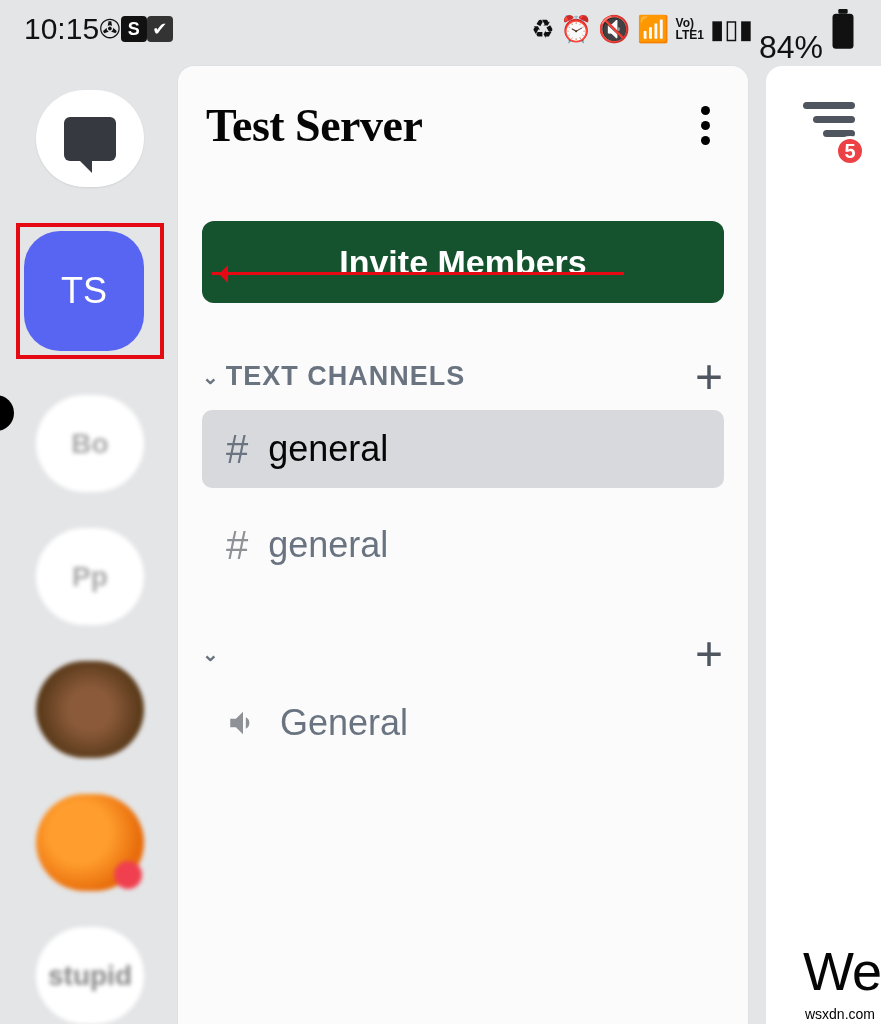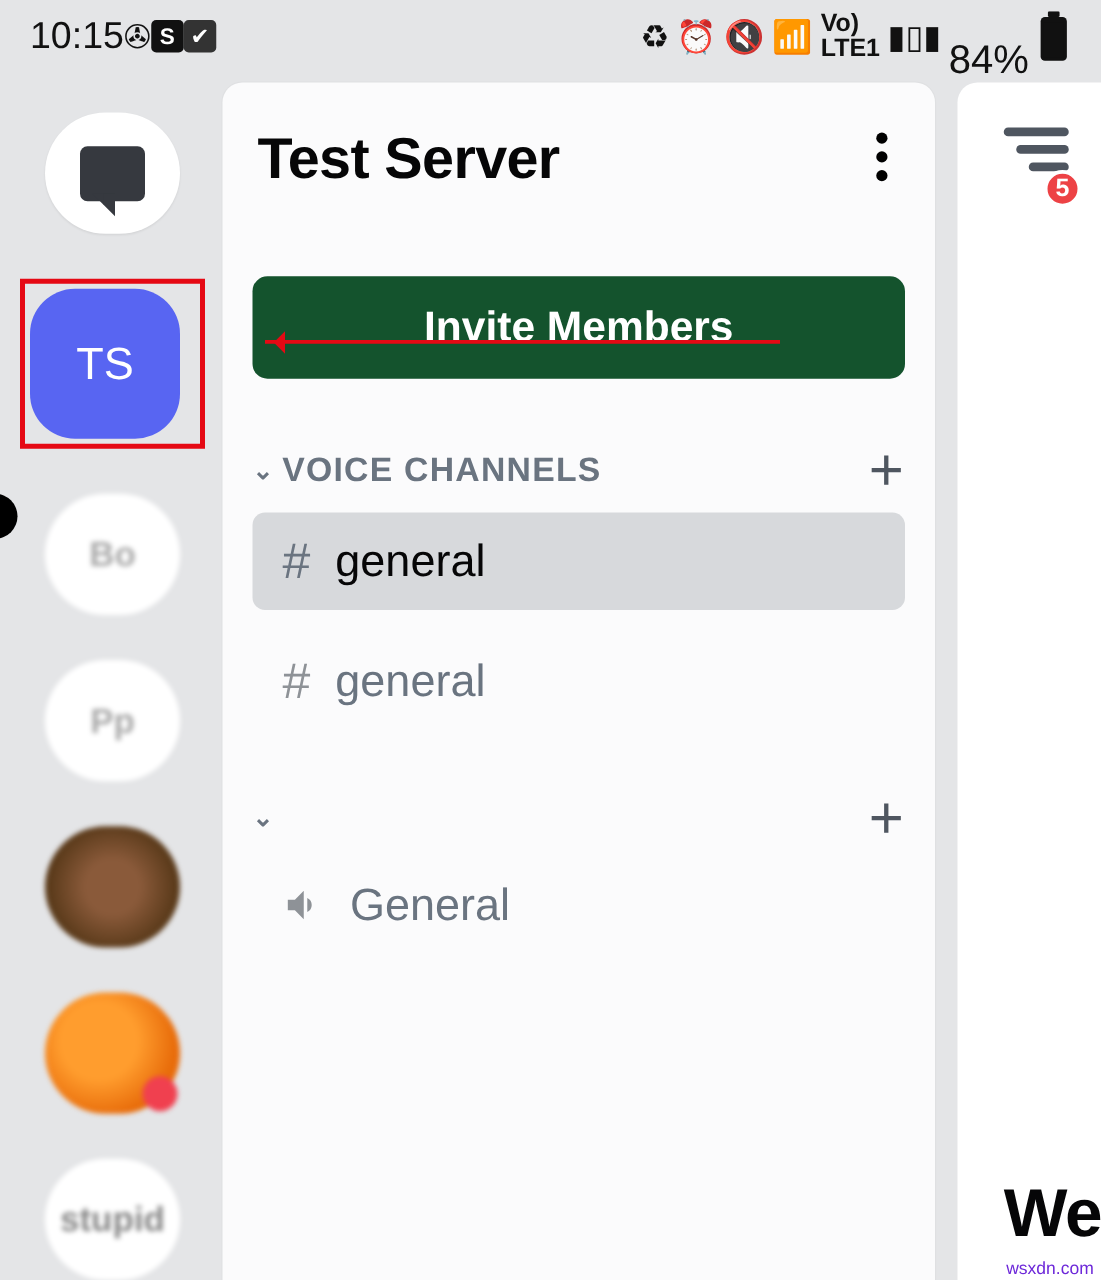--- a/index.html
+++ b/index.html
@@ -143,20 +143,21 @@
   .panel-header {
     display:flex;
     align-items:center;
     padding: 0 28px 26px 28px;
   }
   .server-title {
     font-size: 46px;
     font-weight: 800;
     letter-spacing: -0.5px;
     color: #060607;
+    font-family: Liberation Serif, serif;
   }
   .more-btn {
     margin-left:auto;
     font-size: 36px;
     font-weight:900;
     color:#060607;
     padding:10px;
     line-height: 0.5;
     letter-spacing: 0;
   }
@@ -263,46 +264,46 @@
     font-weight:700;
     width:30px;height:30px;
     border-radius:15px;
     display:flex;align-items:center;justify-content:center;
     border:3px solid #fff;
   }
   .right-bottom {
     position:absolute;
     bottom:22px; right:0;
     font-size:54px;
-    font-weight:700;
+    font-weight:400;
     color:#060607;
     letter-spacing:-1px;
   }
   .watermark {
     position:absolute;
     right:6px;bottom:2px;
-    font-size:14px;color:#6d28d9;
+    font-size:14px;color:#000000;
   }
 </style>
 </head>
 <body>
 
 <div class="status-bar">
   <div class="status-left">
     <span>10:15</span>
     <span style="font-size:26px;">✇</span>
     <span class="status-icon-box">S</span>
     <span class="status-check">✔</span>
   </div>
   <div class="status-right">
     <span>♻</span>
     <span>⏰</span>
     <span>🔇</span>
     <span>📶</span>
-    <span style="font-size:20px;line-height:1;font-weight:700;">
+    <span style="font-size:12px;line-height:1;font-weight:700;">
       <span>Vo)</span><br>
       <span>LTE1</span>
     </span>
     <span>▮▯▮</span>
     <span class="status-pct">84%</span>
     <span class="battery-ico">
       <svg viewBox="0 0 24 36">
           <rect x="3" y="4" width="18" height="30" rx="3" fill="#111"></rect>
           <rect x="8" y="0" width="8" height="4" rx="1" fill="#111"></rect>
           <rect x="5" y="8" width="14" height="24" fill="#111"></rect>
@@ -344,21 +345,21 @@
     </div>
 
     <div class="invite-btn">
       <span>Invite Members</span>
       <div class="arrow-line"></div>
     </div>
 
     <div class="category">
       <div class="category-header">
         <span class="chev">⌄</span>
-        <span>VOICE CHANNELS</span>
+        <span>TEXT CHANNELS</span>
         <span class="plus">+</span>
       </div>
       <div class="channel active">
         <span class="hash">#</span>
         <span class="name">general</span>
       </div>
       <div class="channel">
         <span class="hash">#</span>
         <span class="name">general</span>
       </div>

